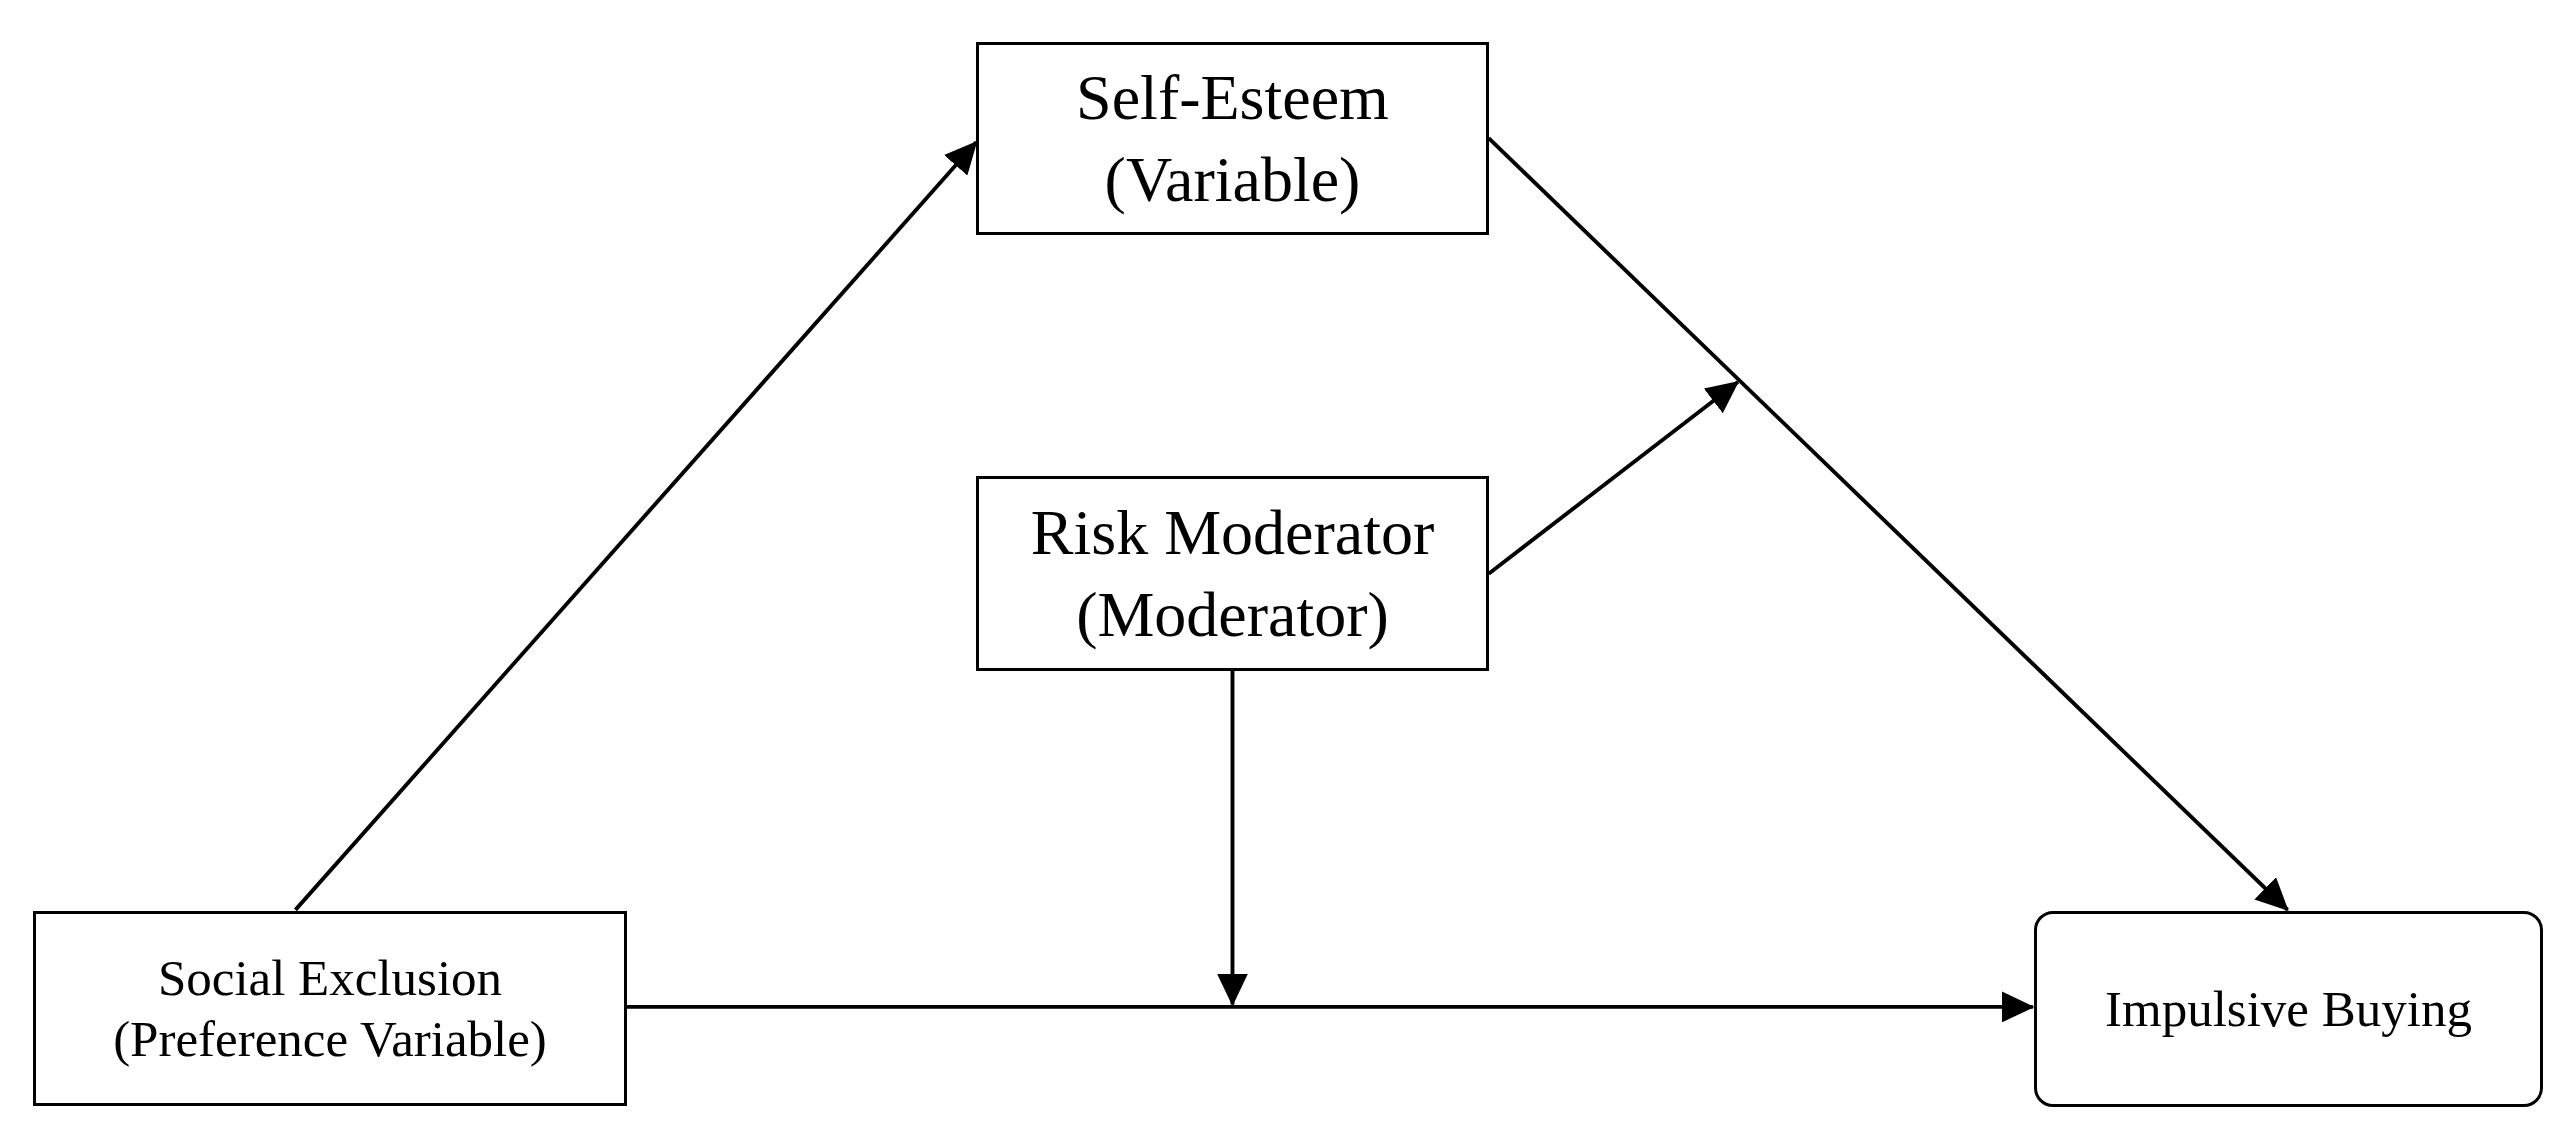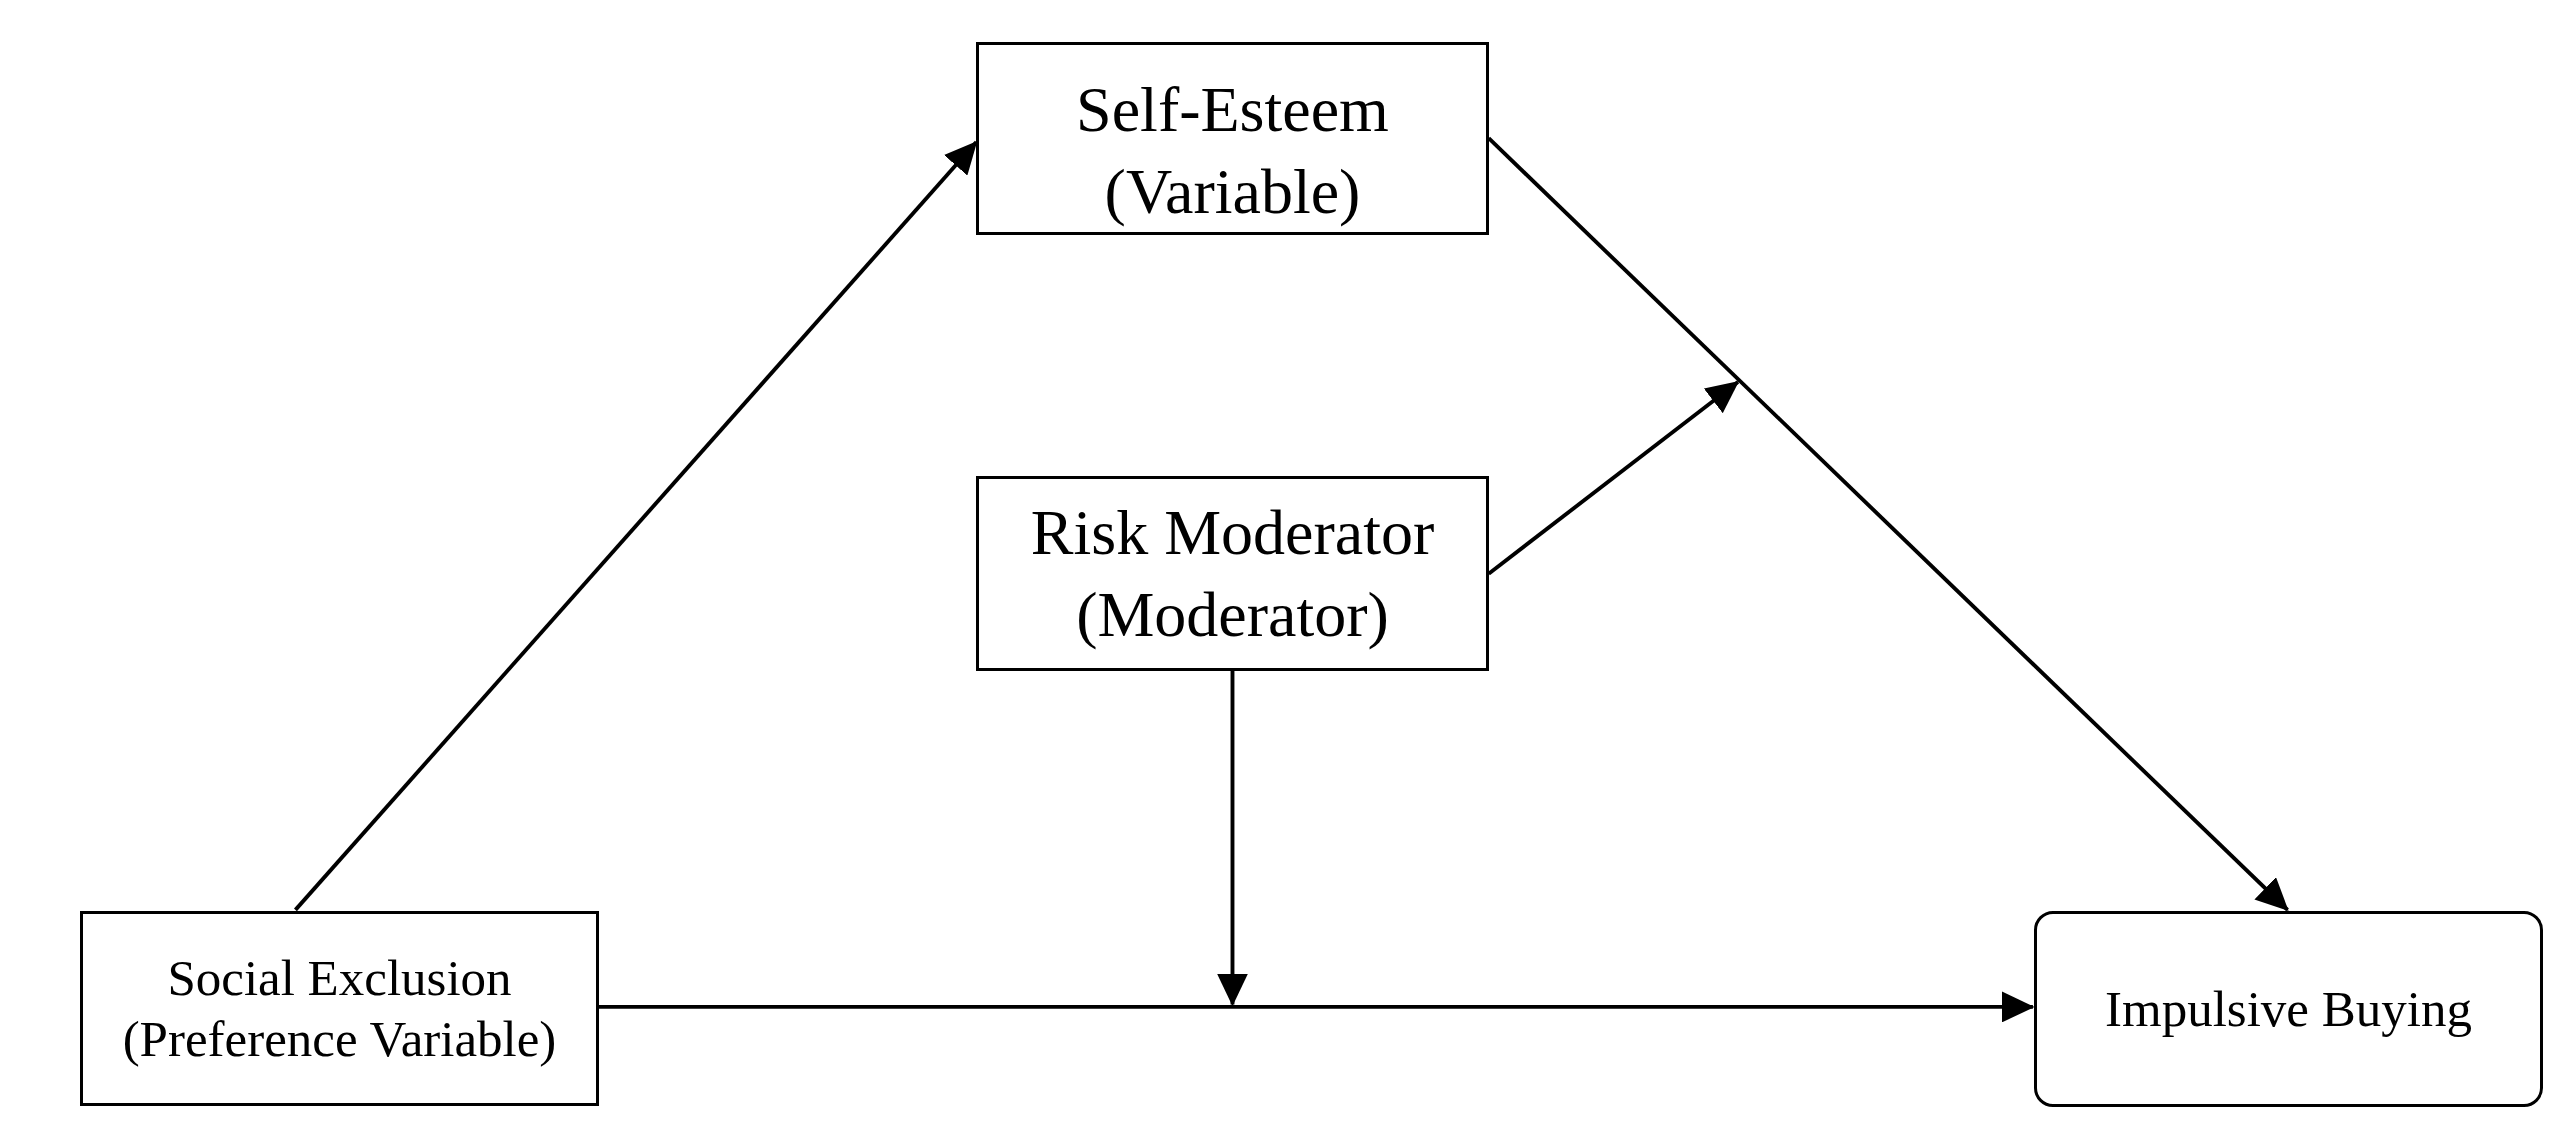--- a/index.html
+++ b/index.html
@@ -42,21 +42,21 @@
   .node-large {
     font-size: 64px;
     line-height: 1.27;
   }
   .node-small {
     font-size: 51px;
     line-height: 1.18;
   }
   #mediator-box   { left: 976px; top: 42px;   width: 513px; height: 193px; }
   #moderator-box  { left: 976px; top: 476px;  width: 513px; height: 195px; }
-  #independent-box{ left: 33px;   top: 911px; width: 519px; height: 195px; margin-left: 47px; }
+  #independent-box{ left: 33px;   top: 911px; width: 594px; height: 195px; }
   #dependent-box  { left: 2034px; top: 911px; width: 509px; height: 196px; }
 </style>
 </head>
 <body>
 
 <div class="canvas" style="background: rgb(255, 255, 255);">
 
   <svg class="arrows" viewBox="0 0 3317 1471" xmlns="http://www.w3.org/2000/svg">
     <defs>
       <marker id="ah" markerUnits="userSpaceOnUse" markerWidth="42" markerHeight="40" refX="40" refY="20" orient="auto">
@@ -68,21 +68,21 @@
 
     <line x1="1917" y1="178" x2="2946" y2="1172" stroke="#000000" stroke-width="5" marker-end="url(#ah)"></line>
 
     <line x1="710" y1="1297" x2="2618" y2="1297" stroke="#000000" stroke-width="5" marker-end="url(#ah)"></line>
 
     <line x1="1917" y1="739" x2="2238" y2="492" stroke="#000000" stroke-width="5" marker-end="url(#ah)"></line>
 
     <line x1="1587" y1="864" x2="1587" y2="1294" stroke="#000000" stroke-width="5" marker-end="url(#ah)"></line>
   </svg>
 
-  <div id="mediator-box" class="node node-large" style="border-color: rgb(0, 0, 0); color: rgb(0, 0, 0); justify-content: flex-end;">
+  <div id="mediator-box" class="node node-large" style="border-color: rgb(0, 0, 0); color: rgb(0, 0, 0);">
     <span class="t-line">Self-Esteem</span>
     <span class="t-line">(Variable)</span>
   </div>
 
   <div id="moderator-box" class="node node-large" style="border-color: rgb(0, 0, 0); color: rgb(0, 0, 0);">
     <span class="t-line">Risk Moderator</span>
     <span class="t-line">(Moderator)</span>
   </div>
 
   <div id="independent-box" class="node node-small" style="border-color: rgb(0, 0, 0); color: rgb(0, 0, 0);">

